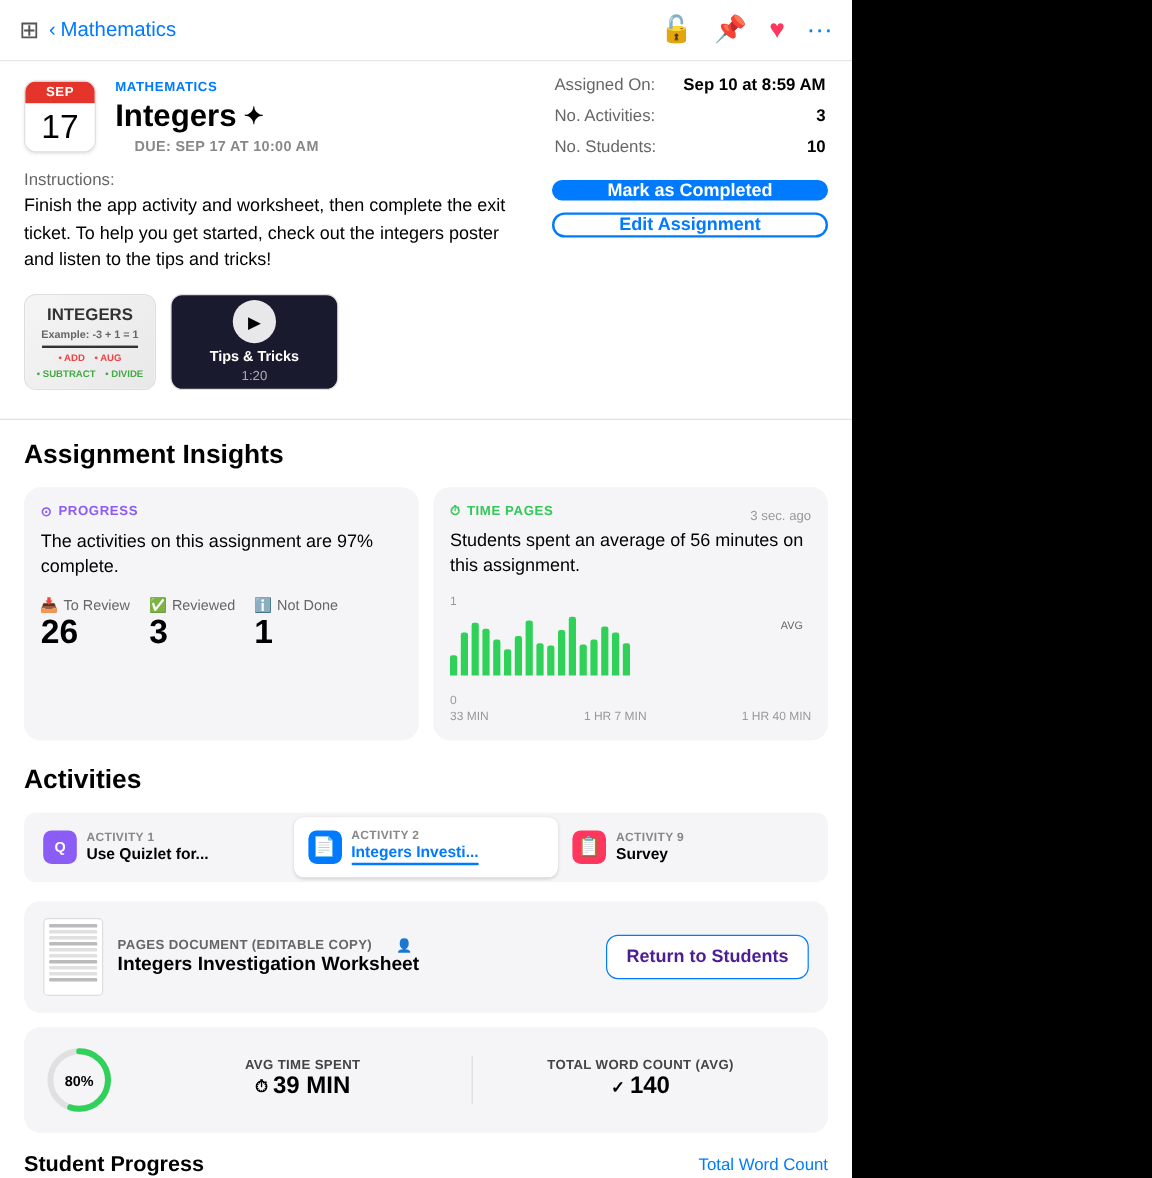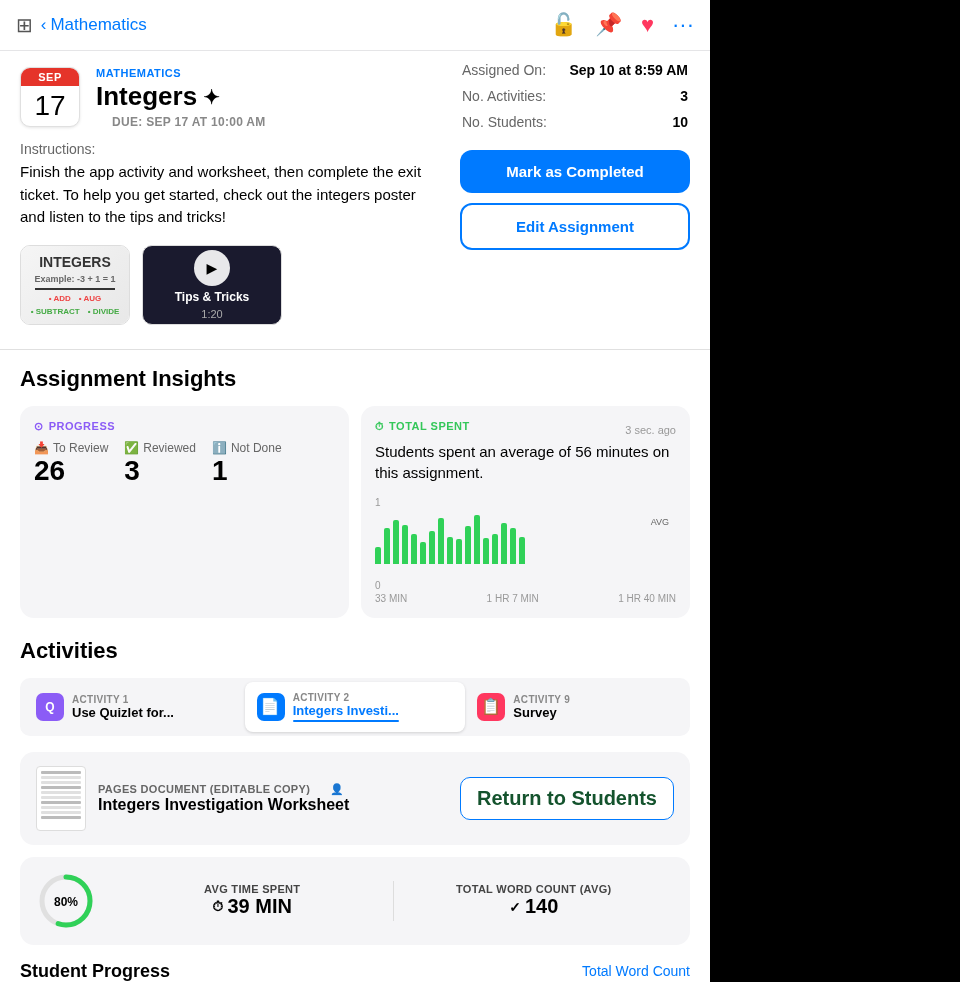--- a/index.html
+++ b/index.html
@@ -110,35 +110,34 @@
     .meta-table td { padding: 4px 0; }
     .meta-label { color: #666; }
     .meta-value { text-align: right; font-weight: 600; color: #000; }
     .btn-complete {
       display: block;
       width: 100%;
       background: #007AFF;
       color: #fff;
       border: none;
       border-radius: 12px;
-      padding: 13px;
       font-size: 15px;
       font-weight: 600;
       cursor: pointer;
       margin-bottom: 10px;
       text-align: center;
     }
     .btn-edit {
       display: block;
       width: 100%;
       background: #fff;
       color: #007AFF;
       border: 2px solid #007AFF;
       border-radius: 12px;
-      padding: 13px;
+      padding: 0;
       font-size: 15px;
       font-weight: 600;
       cursor: pointer;
       text-align: center;
     }
     .instructions-label {
       font-size: 14px;
       color: #666;
       margin-bottom: 4px;
     }
@@ -363,22 +362,22 @@
       border-radius: 1px;
     }
     .ws-line.dark { background: #bbb; }
     .worksheet-info { flex: 1; }
     .ws-type { font-size: 11px; color: #666; font-weight: 600; letter-spacing: 0.3px; display: flex; align-items: center; gap: 20px; }
     .ws-title { font-size: 16px; font-weight: 700; color: #000; }
     .btn-return {
       background: #fff;
       border: 1.5px solid #007AFF;
       border-radius: 10px;
-      color: #14532d;
-      font-size: 20px;
+      color: #4c1d95;
+      font-size: 15px;
       font-weight: 600;
       padding: 9px 16px;
       cursor: pointer;
       white-space: nowrap;
     }
     .metrics-row {
       display: flex;
       align-items: center;
       gap: 0;
       background: #f5f5f7;
@@ -509,20 +508,21 @@
 
       <div class="section-title">Assignment Insights</div>
 
       <div class="insights-grid">
 
         <div class="insight-card">
           <div class="insight-badge badge-purple">
             <span>⊙</span>
             <span>PROGRESS</span>
           </div>
+          <div class="insight-text">The activities on this assignment are 97% complete.</div>
           <div class="stats-row">
             <div class="stat-item">
               <div class="stat-label">
                 <span>📥</span>
                 <span>To Review</span>
               </div>
               <div class="stat-value">26</div>
             </div>
             <div class="stat-item">
               <div class="stat-label">
@@ -538,21 +538,21 @@
               </div>
               <div class="stat-value">1</div>
             </div>
           </div>
         </div>
 
         <div class="insight-card">
           <div style="display:flex; justify-content:space-between; align-items:center;">
             <div class="insight-badge badge-green">
               <span>⏱</span>
-              <span>TOTAL SPENT</span>
+              <span>TIME PAGES</span>
             </div>
             <span class="time-ago">3 sec. ago</span>
           </div>
           <div class="insight-text">Students spent an average of 56 minutes on this assignment.</div>
           <div style="position:relative;">
             <div style="font-size:10px; color:#999; margin-bottom:2px;">1</div>
             <div class="chart-area">
               <div class="chart-bar" style="height:30%;"></div>
               <div class="chart-bar" style="height:65%;"></div>
               <div class="chart-bar" style="height:80%;"></div>

